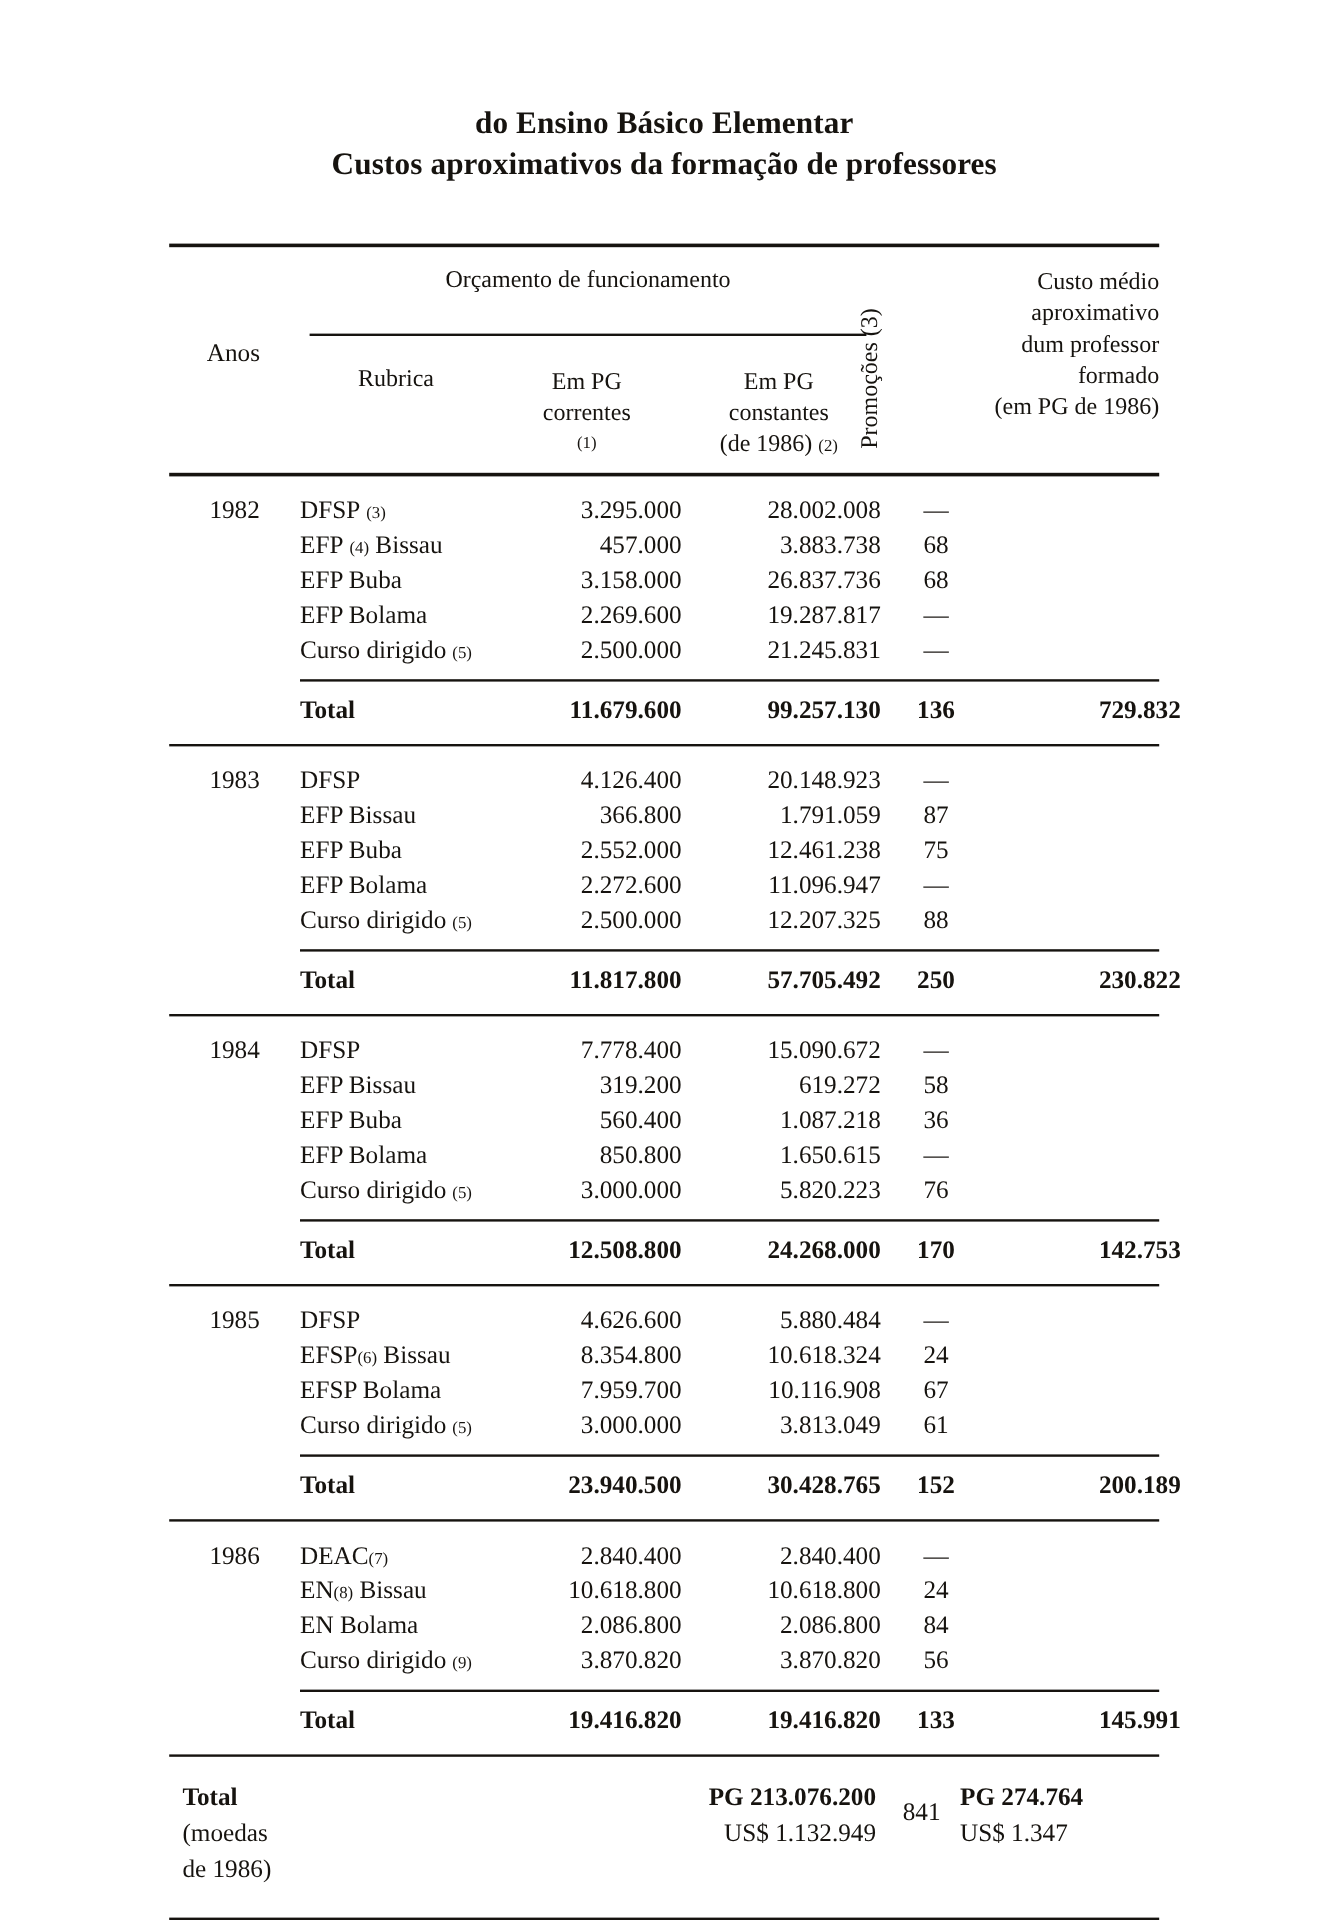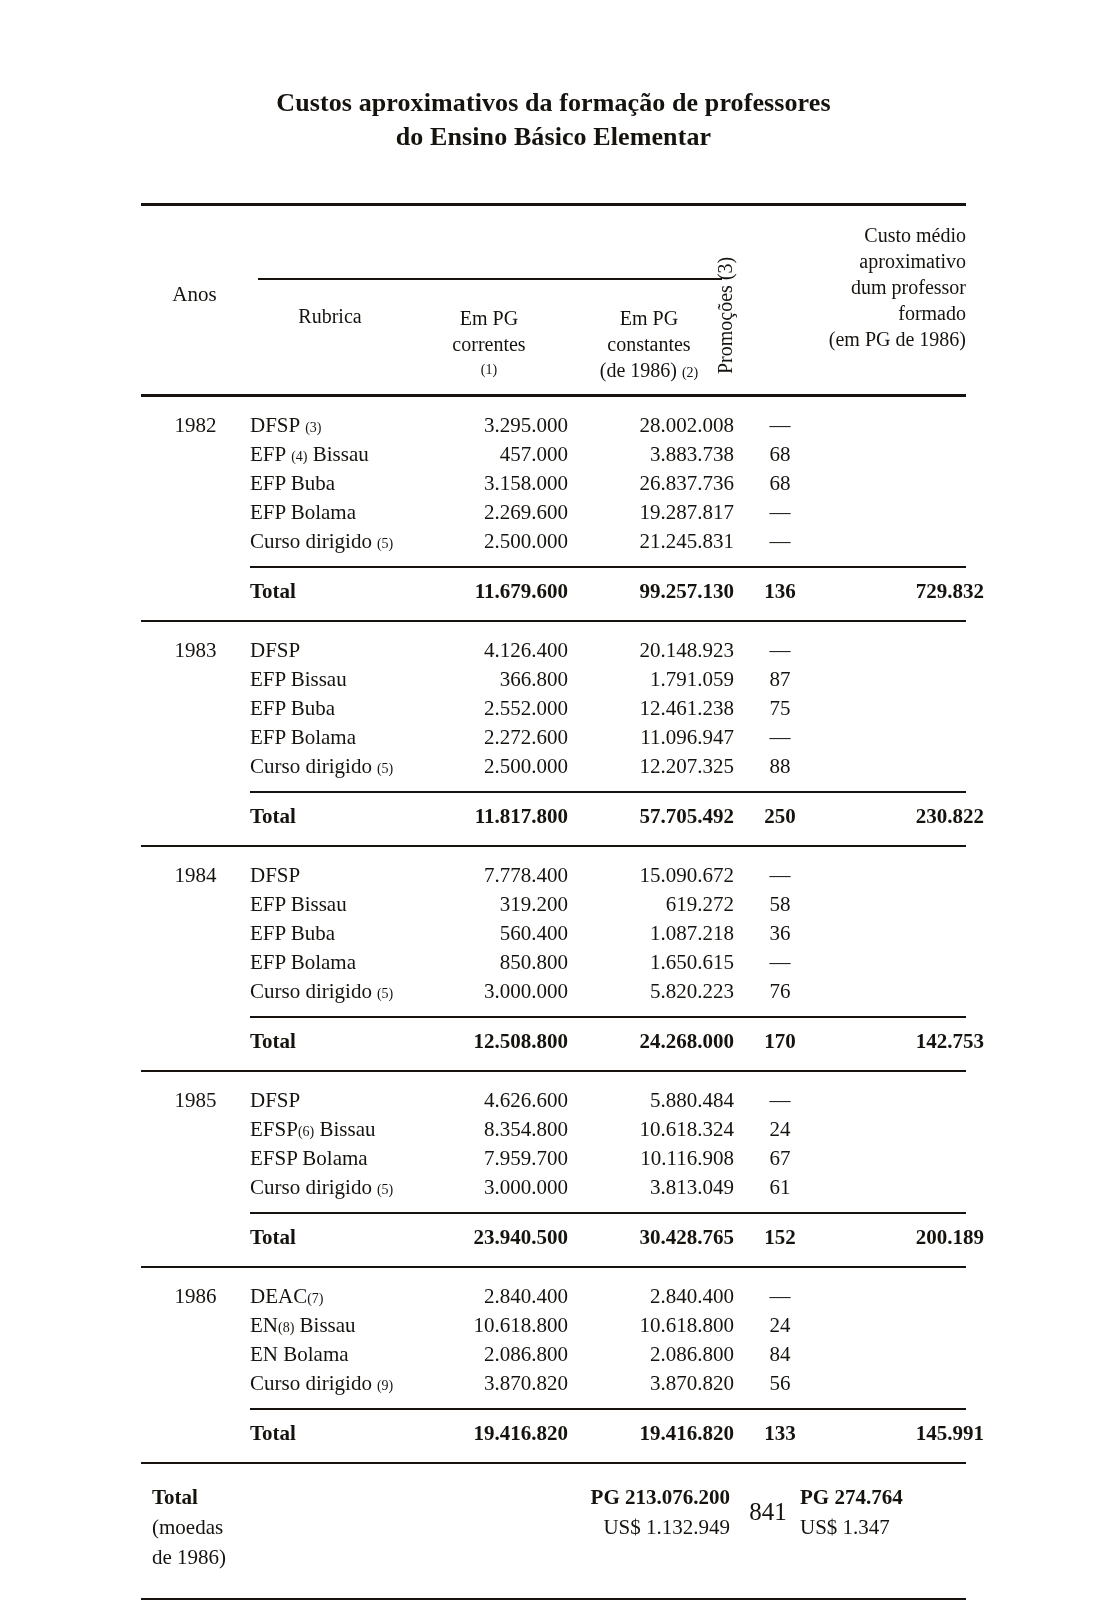--- a/index.html
+++ b/index.html
@@ -232,21 +232,21 @@
     font-size: 21px;
     line-height: 30px;
   }
   .grand-col2 .g-bold { font-weight: bold; }
   .grand-promo {
     position: absolute;
     top: 34px;
     left: 589px;
     width: 76px;
     text-align: center;
-    font-size: 25px;
+    font-size: 21px;
   }
   .grand-cost {
     position: absolute;
     top: 18px;
     left: 659px;
     width: 166px;
     text-align: left;
     padding-right: 14px;
     font-size: 21px;
     line-height: 30px;
@@ -263,29 +263,30 @@
     text-align: center;
     font-size: 22px;
   }
 </style>
 </head>
 <body>
 
 <div class="page">
 
   <div class="title-block">
+    <div class="title-line">do Ensino Básico Elementar</div>
     <div class="title-line">Custos aproximativos da formação de professores</div>
-    <div class="title-line">do Ensino Básico Elementar</div>
   </div>
 
   <div class="table-wrap">
 
     <div class="rule rule-thick"></div>
 
     <div class="thead">
+      <div class="h-group">Orçamento de funcionamento</div>
       <div class="rule-sub" style="top:72px;"></div>
       <div class="h-anos">Anos</div>
       <div class="h-rubrica">Rubrica</div>
       <div class="h-c1">
         <div>Em PG</div>
         <div>correntes</div>
         <div class="h-sup">(1)</div>
       </div>
       <div class="h-c2">
         <div>Em PG</div>

